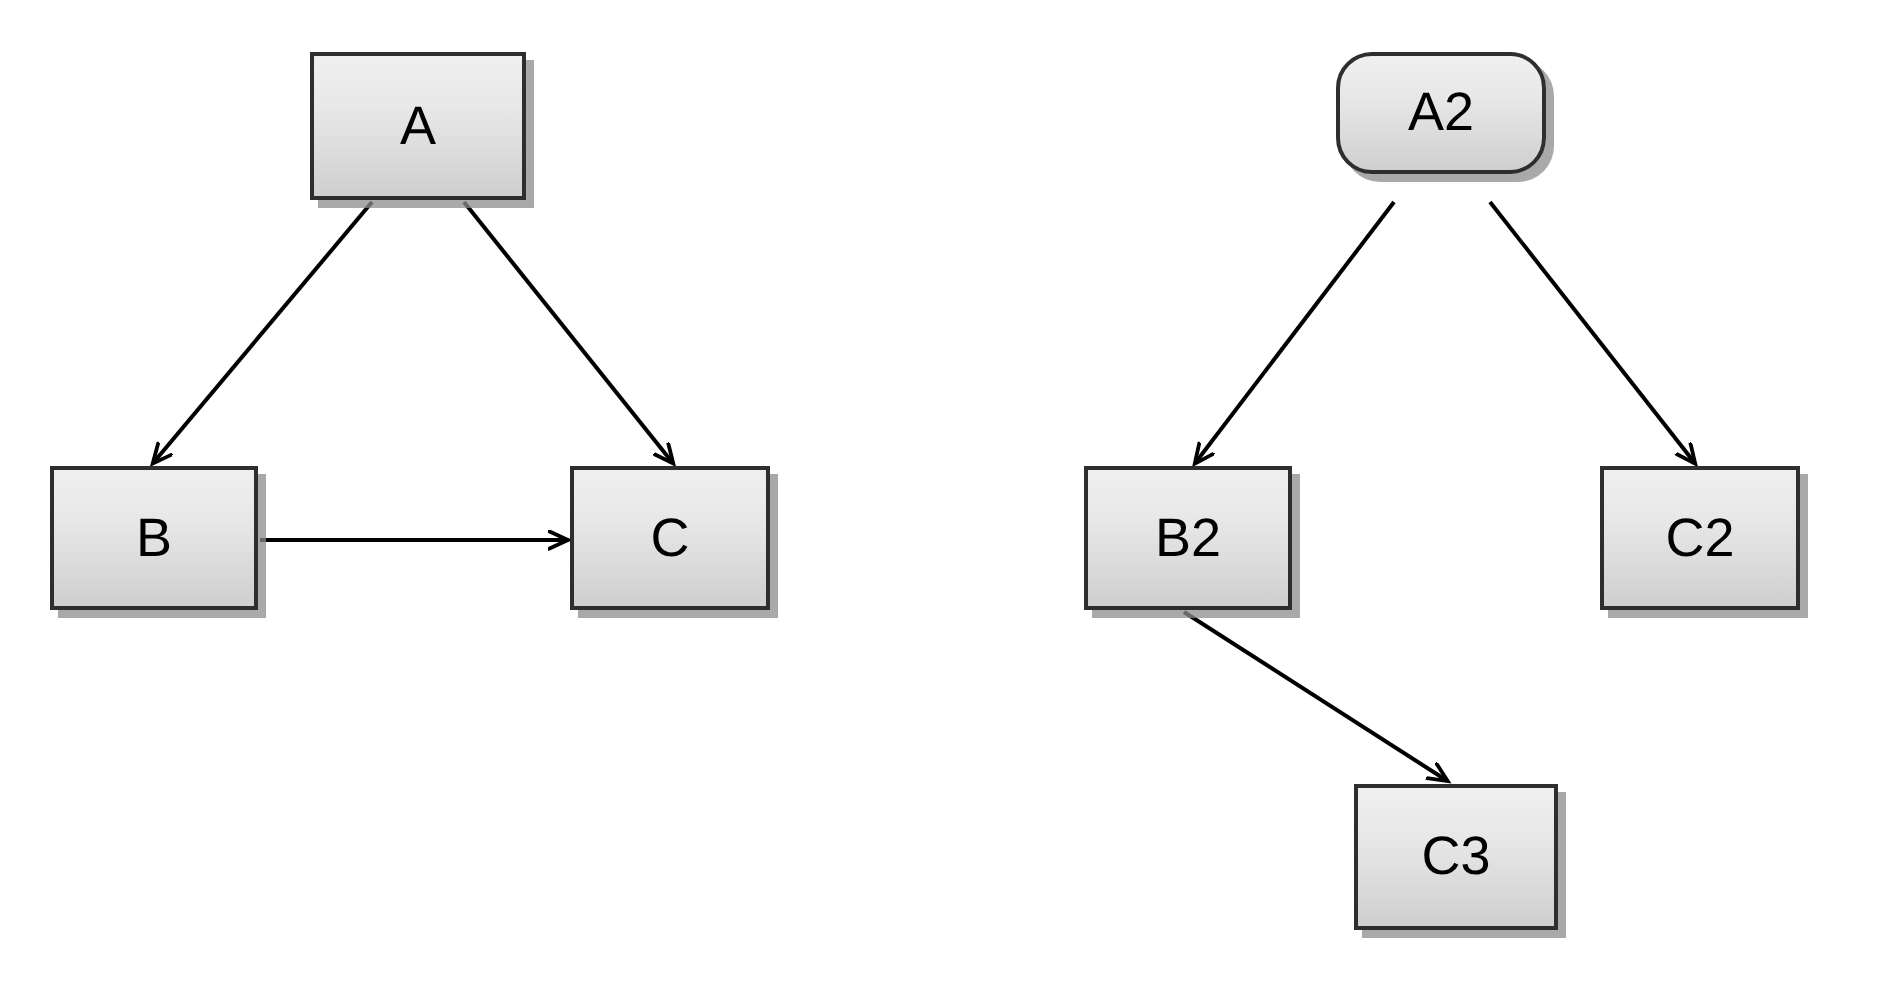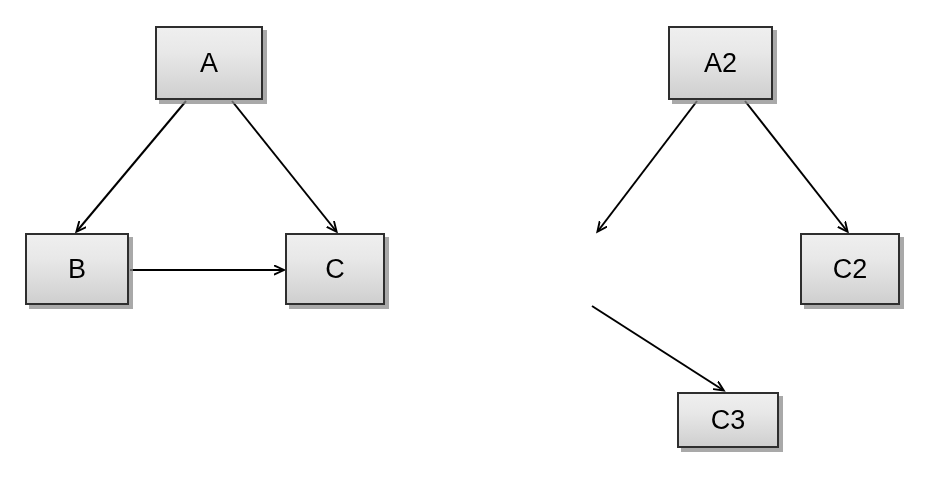--- a/index.html
+++ b/index.html
@@ -71,26 +71,29 @@
   </div>
 
   <div class="node" style="left: 25px; top: 233px; width: 104px; height: 72px;">
     <span class="node-label">B</span>
   </div>
 
   <div class="node" style="left: 285px; top: 233px; width: 100px; height: 72px;">
     <span class="node-label">C</span>
   </div>
 
-  <div class="node" style="left: 668px; top: 26px; width: 105px; height: 74px;">
+  <div class="node" style="left: 668px; top: 26px; width: 105px; height: 61px; border-radius: 18px;">
     <span class="node-label">A2</span>
   </div>
 
+  <div class="node" style="left: 542px; top: 233px; width: 104px; height: 72px;">
+    <span class="node-label">B2</span>
+  </div>
 
   <div class="node" style="left: 800px; top: 233px; width: 100px; height: 72px;">
     <span class="node-label">C2</span>
   </div>
 
-  <div class="node" style="left: 677px; top: 392px; width: 102px; height: 56px;">
+  <div class="node" style="left: 677px; top: 392px; width: 102px; height: 73px;">
     <span class="node-label">C3</span>
   </div>
 
 </div>
 
 </body></html>

